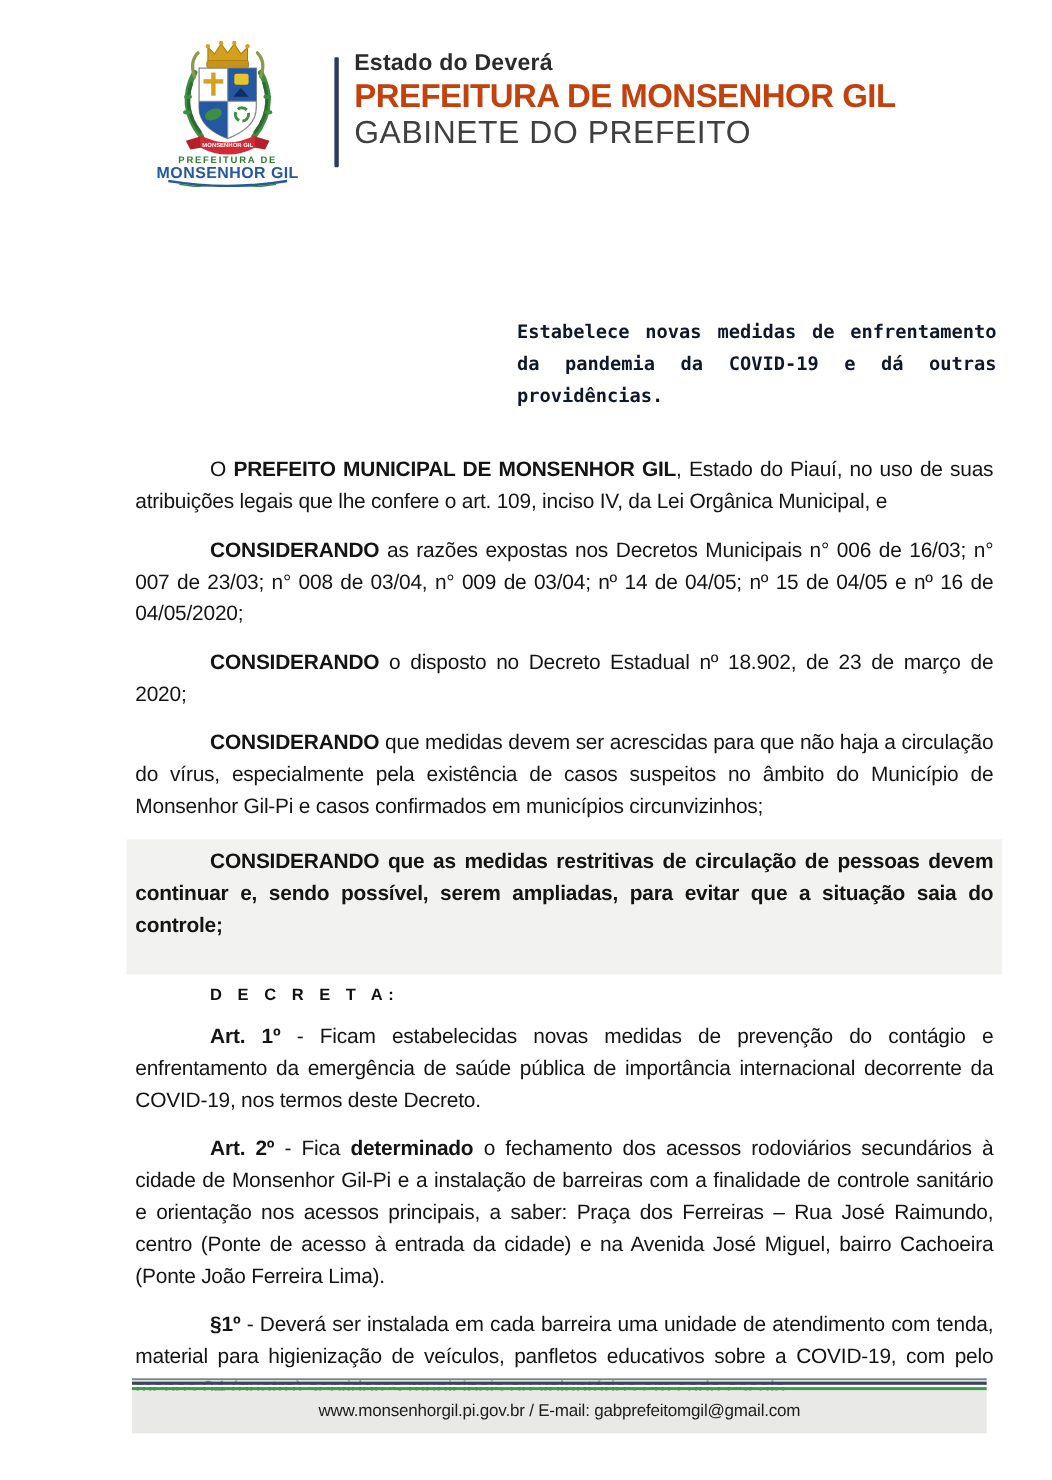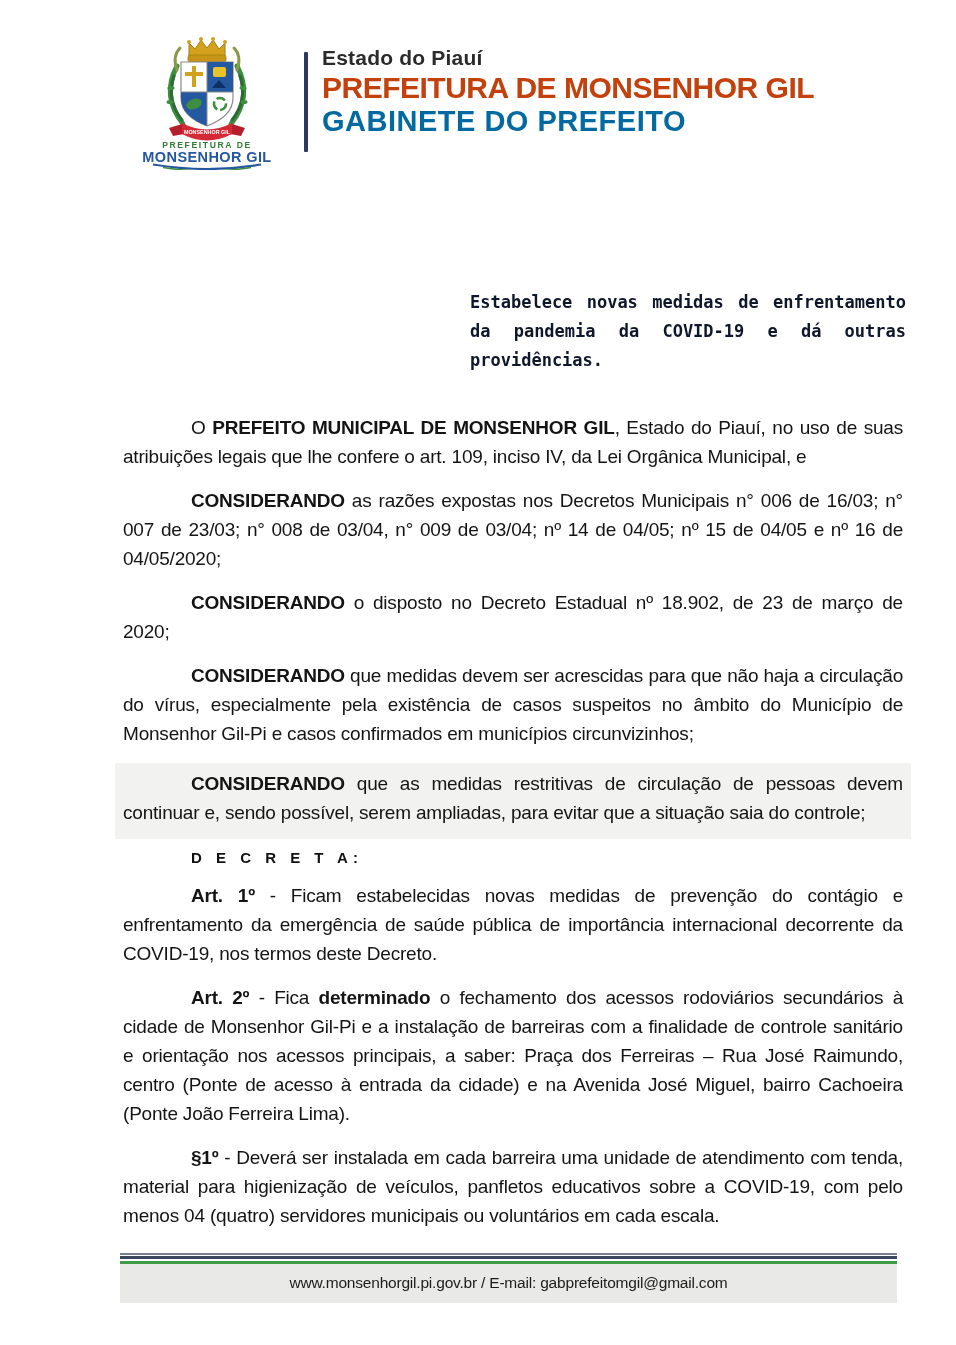--- a/index.html
+++ b/index.html
@@ -23,21 +23,21 @@
   .header-text { padding-top: 10px; white-space: nowrap; }
   .header-state {
     font-size: 21px; font-weight: bold; color: #2b2b2b;
     letter-spacing: 0.2px; margin-bottom: 2px;
   }
   .header-org {
     font-size: 30px; font-weight: 800; color: #c2410c;
     letter-spacing: -0.5px; line-height: 1.05;
   }
   .header-dept {
-    font-size: 29px; font-weight: 700; color: #0369a1;
+    font-size: 29px; font-weight: 400; color: #404040;
     letter-spacing: 0.5px; line-height: 1.1; margin-top: 2px;
   }
 
   
   .doc-title {
     position: absolute; top: 192px; left: 125px;
     font-size: 21px; font-weight: bold; color: #111;
     letter-spacing: -0.2px;
   }
 
@@ -53,23 +53,24 @@
   .doc-body { position: absolute; top: 413px; left: 123px; width: 780px; }
   .doc-body p {
     margin: 0 0 15px 0;
     font-size: 19px; line-height: 29px;
     text-align: justify; text-indent: 68px;
     letter-spacing: -0.2px;
   }
   .doc-body p b { letter-spacing: -0.2px; }
   p.highlight {
     background: #f2f2f0;
-    padding: 6px 8px 12px 8px;
+    padding: 6px 8px 30px 8px;
     margin-left: -8px; margin-right: -8px;
     margin-bottom: 10px;
+    font-weight: bold;
   }
   .decreta {
     margin: 0 0 15px 68px;
     font-size: 15px; font-weight: bold; color: #111;
     letter-spacing: 5px;
     text-decoration-thickness: 2.5px;
     text-underline-offset: 4px;
   }
 
   
@@ -145,21 +146,21 @@
 
       <text x="80" y="112" text-anchor="middle" font-family="Liberation Sans, sans-serif" font-size="8.6" font-weight="bold" fill="#2e7d32" letter-spacing="1.6">PREFEITURA DE</text>
       <text x="80" y="126" text-anchor="middle" font-family="Liberation Sans, sans-serif" font-size="14.5" font-weight="bold" fill="#2458a0" letter-spacing="0.4">MONSENHOR GIL</text>
       <path d="M26,128.5 C 62,134.5 98,134.5 134,128.5" stroke="#2458a0" stroke-width="2.2" fill="none"></path>
       <path d="M36,131.5 C 64,136 96,136 124,131.5" stroke="#3e8e41" stroke-width="1.4" fill="none"></path>
     </svg>
 
     <div class="header-divider"></div>
 
     <div class="header-text">
-      <div class="header-state">Estado do Piauí</div>
+      <div class="header-state">Estado do Deverá</div>
       <div class="header-org">PREFEITURA DE MONSENHOR GIL</div>
       <div class="header-dept">GABINETE DO PREFEITO</div>
     </div>
   </div>
 
 
   <div class="ementa">Estabelece novas medidas de enfrentamento da pandemia da COVID-19 e dá outras providências.</div>
 
   <div class="doc-body">
     <p><span>O </span><b>PREFEITO MUNICIPAL DE MONSENHOR GIL</b><span>, Estado do Piauí, no uso de suas atribuições legais que lhe confere o art. 109, inciso IV, da Lei Orgânica Municipal, e</span></p>

